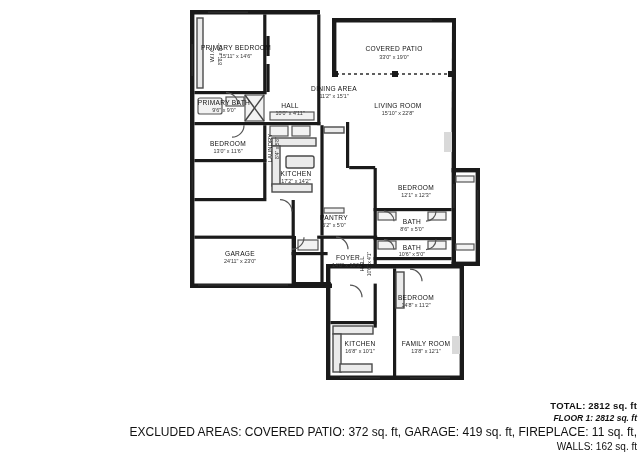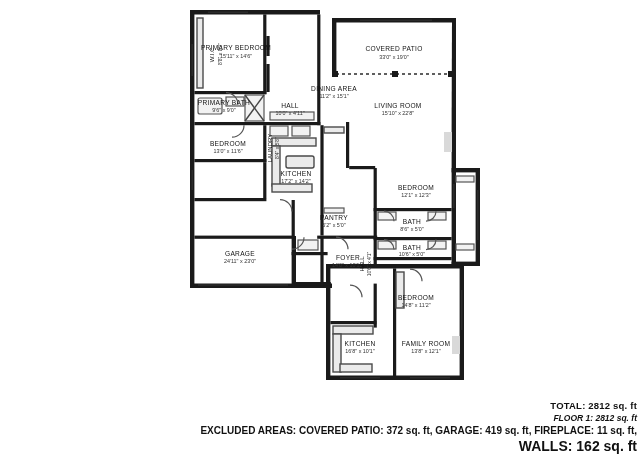--- a/index.html
+++ b/index.html
@@ -69,27 +69,27 @@
     margin: 0 0 2px 0;
     letter-spacing: 0.2px;
   }
   #caption .floor {
     font-size: 8.5px;
     font-weight: bold;
     margin: 0 0 2px 0;
     font-style: italic;
   }
   #caption .excluded {
+    font-size: 12px;
+    font-weight: normal;
+    margin: 0 0 2px 0;
+  }
+  #caption .walls {
     font-size: 10px;
-    font-weight: bold;
-    margin: 0 0 2px 0;
-  }
-  #caption .walls {
-    font-size: 14px;
-    font-weight: bold;
+    font-weight: normal;
     margin: 0 0 9px 16px;
   }
   #caption .disclaimer {
     font-size: 4.6px;
     color: #555;
     letter-spacing: 0.2px;
     margin: 0;
   }
 </style>
 </head>

